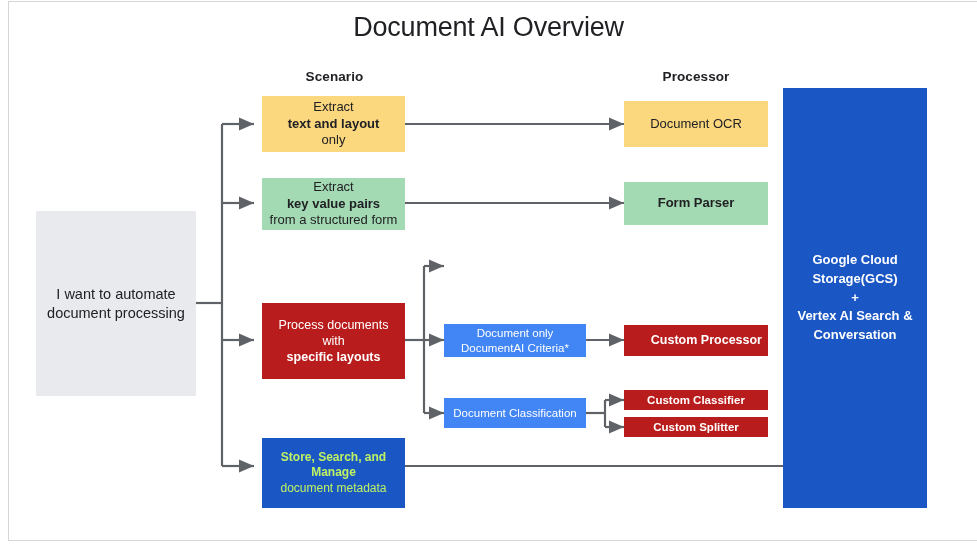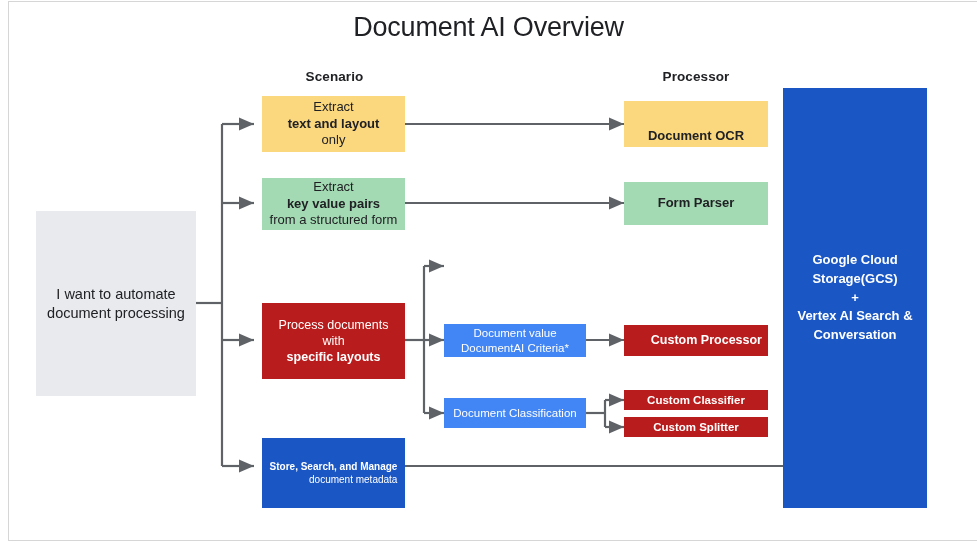--- a/index.html
+++ b/index.html
@@ -62,21 +62,21 @@
     padding: 2px 6px;
   }
   .node span { display: block; }
   .node b { font-weight: bold; }
 
   .n-gray   { background: #e8eaed; color: #202124; font-size: 14.5px; }
   .n-yellow { background: #fbd87e; color: #202124; font-size: 13px; }
   .n-green  { background: #a4dab3; color: #202124; font-size: 13px; }
   .n-blue   { background: #b91c1c; color: #ffffff; font-size: 12.5px; }
   .n-blue-s { background: #4285f4; color: #ffffff; font-size: 11.5px; }
-  .n-dblue  { background: #1a56c4; color: #ffffff; font-size: 10px; font-weight: bold; text-align: right; }
+  .n-dblue  { background: #1a56c4; color: #bef264; font-size: 12px; font-weight: bold; }
   .n-repo   { background: #1a56c4; color: #ffffff; font-size: 13px; font-weight: bold; line-height: 1.45; }
   svg.wires {
     position: absolute;
     left: 0; top: 0;
     width: 977px;
     height: 551px;
     pointer-events: none;
   }
 </style>
 </head>
@@ -143,28 +143,28 @@
   <div class="node n-blue" style="left:262px; top:303px; width:143px; height:76px;">
     <span><span>Process documents with </span><b>specific layouts</b></span>
   </div>
 
   <div class="node n-dblue" style="left:262px; top:438px; width:143px; height:70px;">
     <span><b>Store, Search, and Manage</b><span style="font-weight:400;"> document metadata</span></span>
   </div>
 
 
   <div class="node n-blue-s" style="left:444px; top:324px; width:142px; height:33px;">
-    <span>Document value DocumentAI Criteria*</span>
+    <span>Document only DocumentAI Criteria*</span>
   </div>
 
   <div class="node n-blue-s" style="left:444px; top:398px; width:142px; height:30px;">
     <span>Document Classification</span>
   </div>
 
-  <div class="node n-yellow" style="left:624px; top:101px; width:144px; height:46px; font-weight:bold;align-items:flex-end;">
+  <div class="node n-yellow" style="left:624px; top:101px; width:144px; height:46px; font-weight:normal;">
     <span>Document OCR</span>
   </div>
 
   <div class="node n-green" style="left:624px; top:182px; width:144px; height:43px; font-weight:bold;">
     <span>Form Parser</span>
   </div>
 
   <div class="node n-blue" style="left:624px; top:325px; width:144px; height:31px; font-weight:bold;justify-content:flex-end;">
     <span>Custom Processor</span>
   </div>

